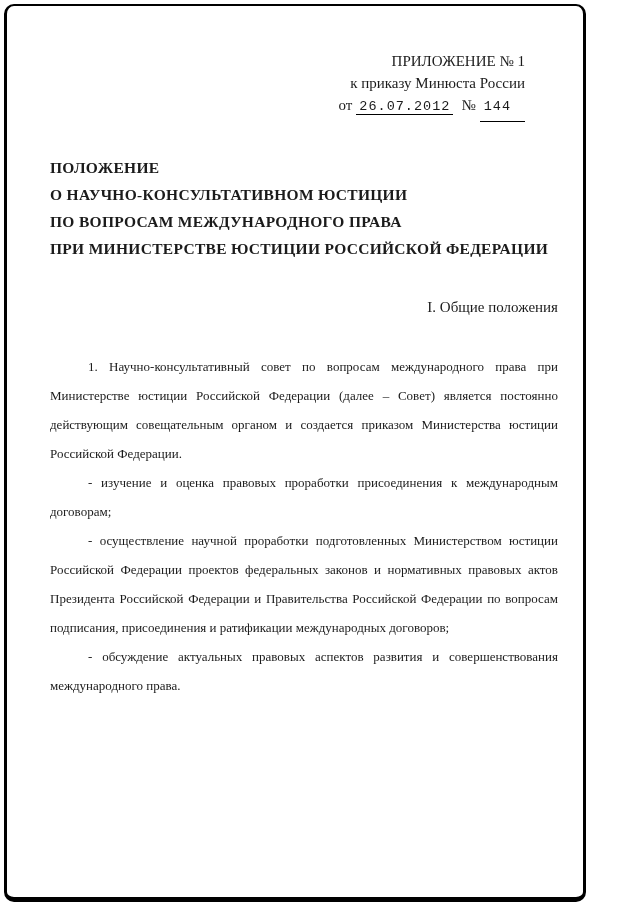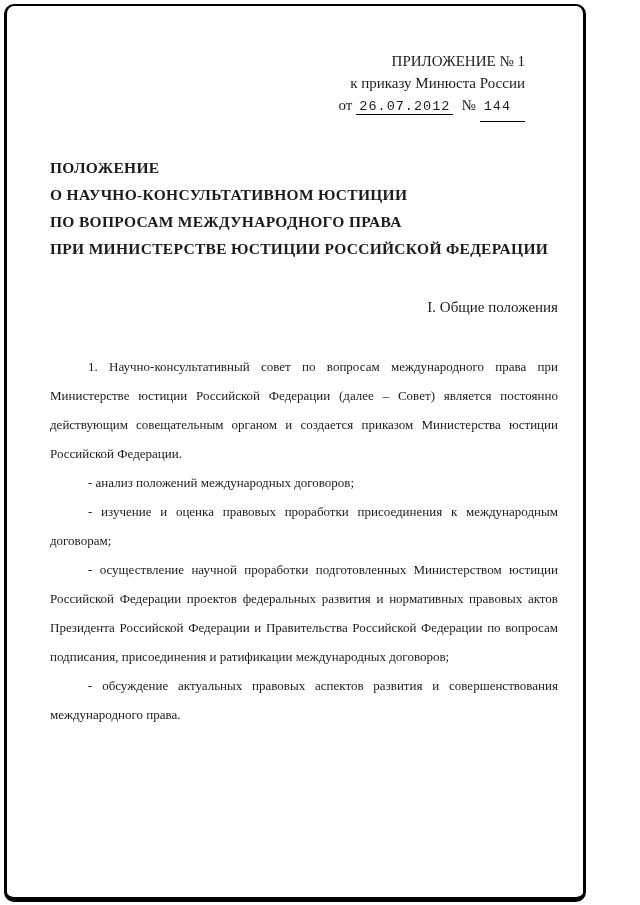--- a/index.html
+++ b/index.html
@@ -92,20 +92,19 @@
       <div>ПОЛОЖЕНИЕ</div>
       <div>О НАУЧНО-КОНСУЛЬТАТИВНОМ ЮСТИЦИИ</div>
       <div>ПО ВОПРОСАМ МЕЖДУНАРОДНОГО ПРАВА</div>
       <div>ПРИ МИНИСТЕРСТВЕ ЮСТИЦИИ РОССИЙСКОЙ ФЕДЕРАЦИИ</div>
     </div>
 
     <div class="section-heading">I. Общие положения</div>
 
     <div class="body-block">
       <p>1. Научно-консультативный совет по вопросам международного права при Министерстве юстиции Российской Федерации (далее – Совет) является постоянно действующим совещательным органом и создается приказом Министерства юстиции Российской Федерации.</p>
-      <p>- анализ положений международных договоров;</p>
       <p>- изучение и оценка правовых проработки присоединения к международным договорам;</p>
-      <p>- осуществление научной проработки подготовленных Министерством юстиции Российской Федерации проектов федеральных развития и нормативных правовых актов Президента Российской Федерации и Правительства Российской Федерации по вопросам подписания, присоединения и ратификации международных договоров;</p>
+      <p>- осуществление научной проработки подготовленных Министерством юстиции Российской Федерации проектов федеральных законов и нормативных правовых актов Президента Российской Федерации и Правительства Российской Федерации по вопросам подписания, присоединения и ратификации международных договоров;</p>
       <p>- обсуждение актуальных правовых аспектов развития и совершенствования международного права.</p>
     </div>
 
   </div>
 </div>
 
 </body></html>

